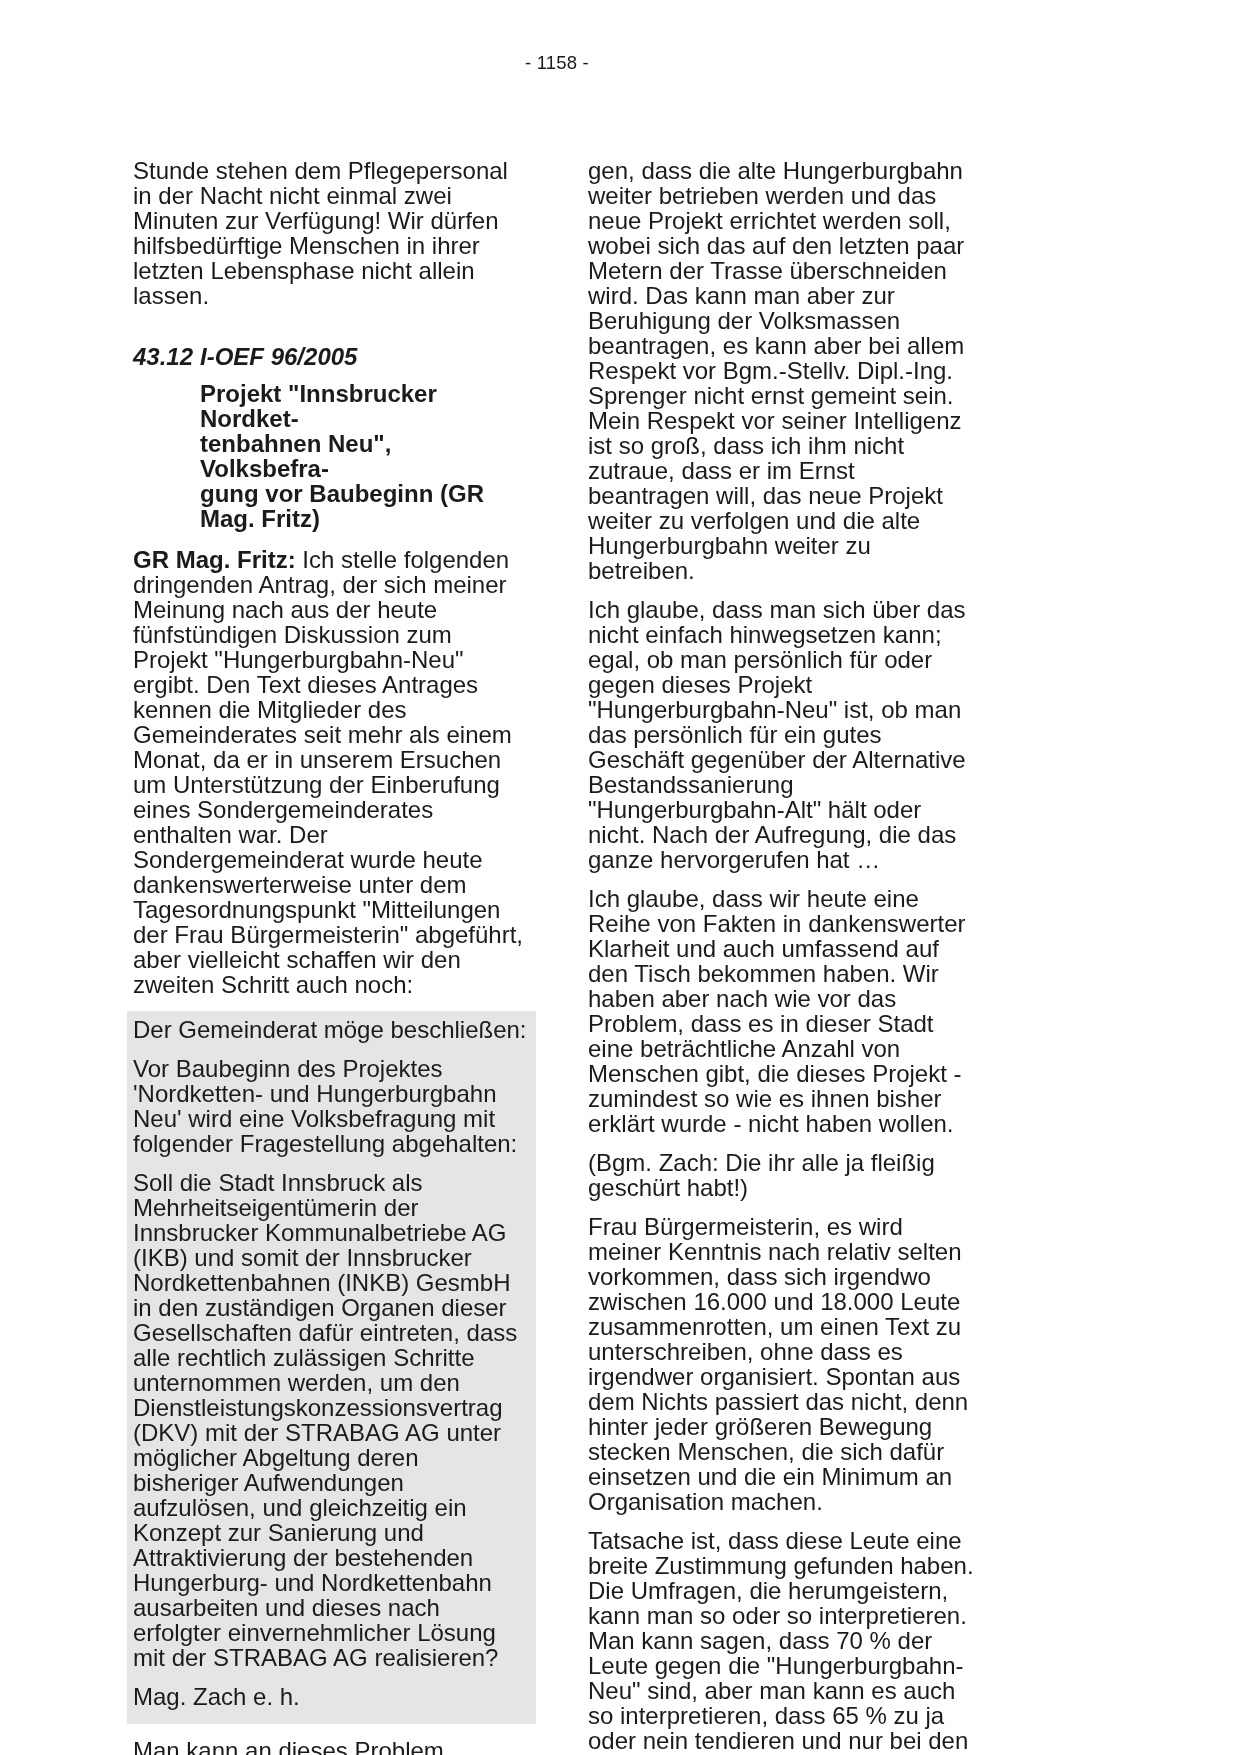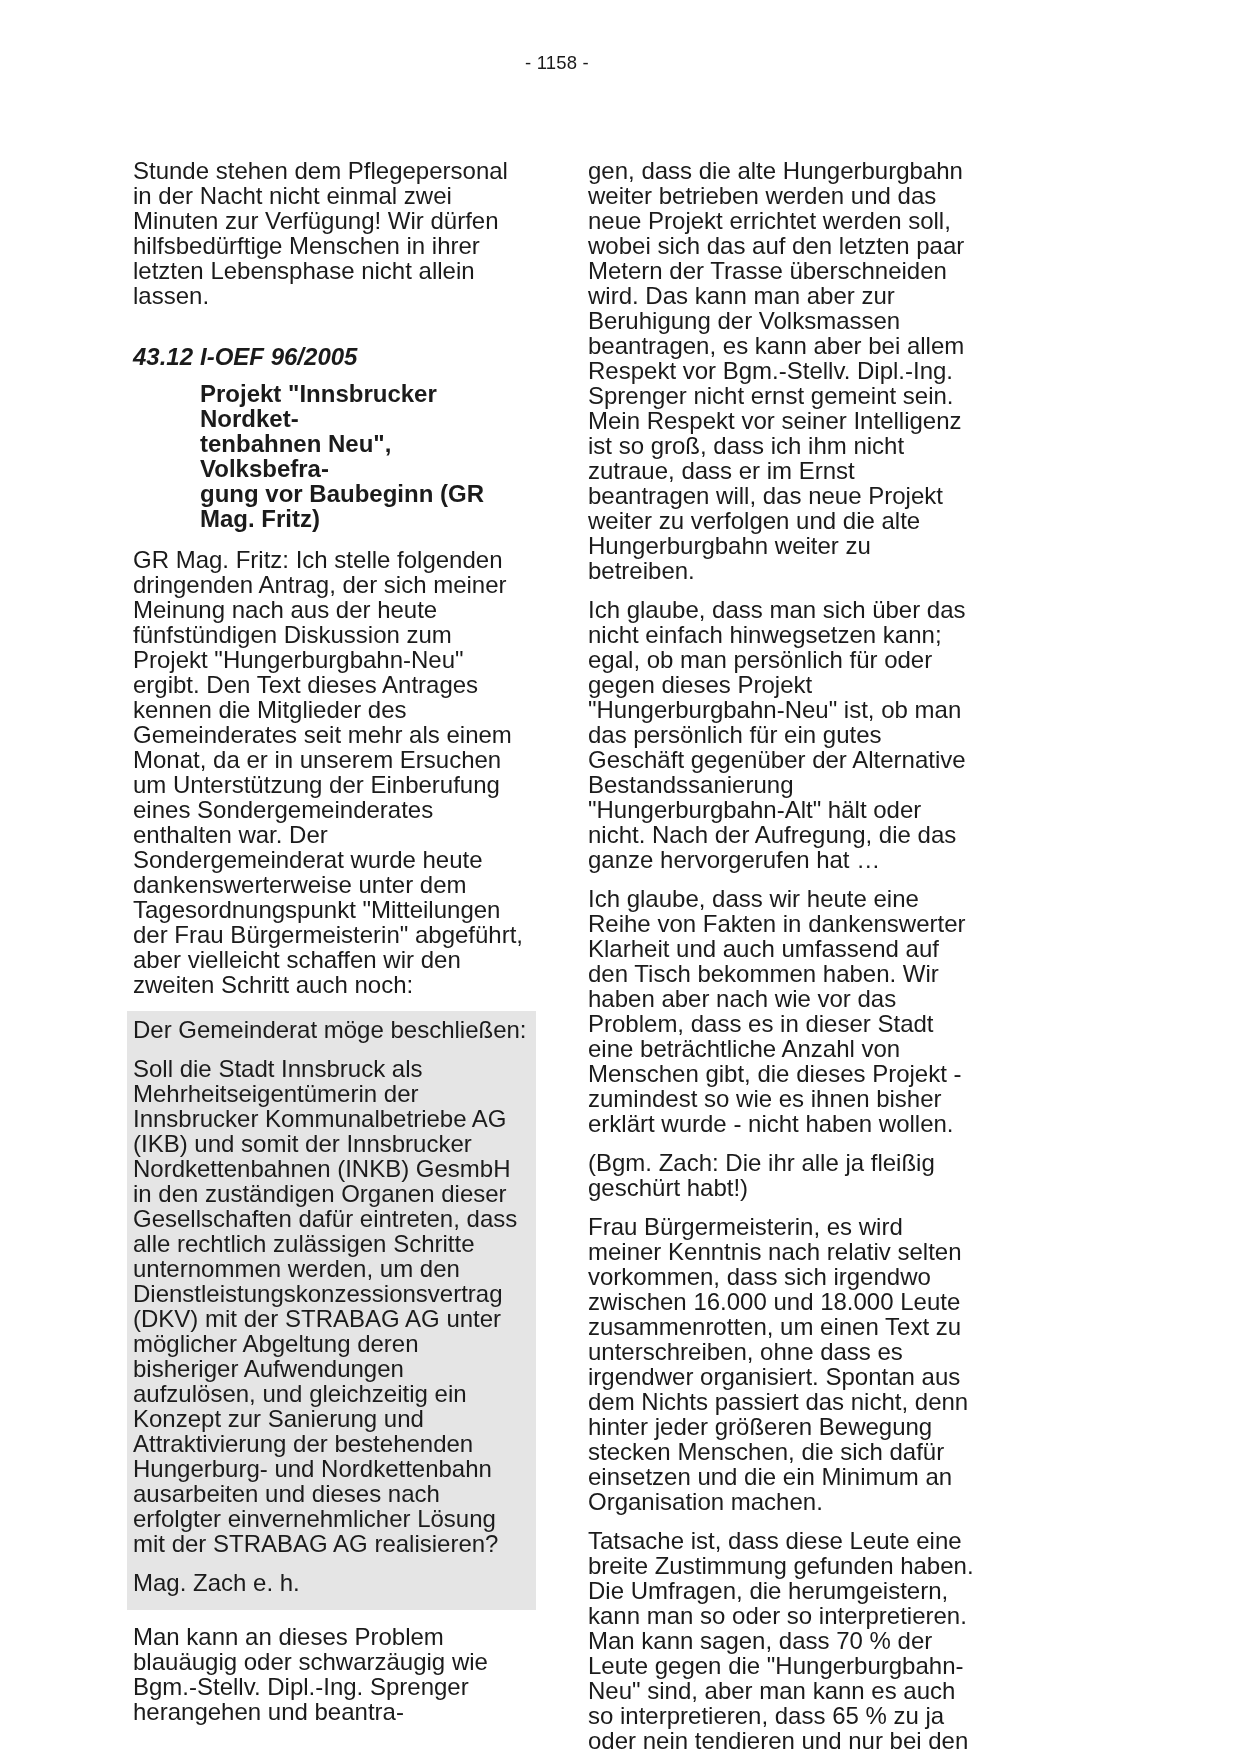--- a/index.html
+++ b/index.html
@@ -49,21 +49,21 @@
   .agenda-number {
     display: inline-block;
     width: 67px;
   }
   .agenda-title {
     font-weight: bold;
     margin-left: 67px;
     margin-bottom: 16px;
     white-space: pre-line;
   }
-  .speaker-name { font-weight: normal; }
+  .speaker-name { font-weight: bold; }
 
   .motion-block {
     background: #e5e5e5;
     padding: 6px 8px 1px 6px;
     margin-left: -6px;
     margin-right: -10px;
     margin-bottom: 14px;
   }
   .motion-block p { margin-bottom: 14px; }
 
@@ -96,20 +96,21 @@
 
       <div class="agenda-title">Projekt "Innsbrucker Nordket-
 tenbahnen Neu", Volksbefra-
 gung vor Baubeginn (GR
 Mag. Fritz)</div>
 
       <p><span class="speaker-name">GR Mag. Fritz:</span> <span>Ich stelle folgenden dringenden Antrag, der sich meiner Meinung nach aus der heute fünfstündigen Diskussion zum Projekt "Hungerburgbahn-Neu" ergibt. Den Text dieses Antrages kennen die Mitglieder des Gemeinderates seit mehr als einem Monat, da er in unserem Ersuchen um Unterstützung der Einberufung eines Sondergemeinderates enthalten war. Der Sondergemeinderat wurde heute dankenswerterweise unter dem Tagesordnungspunkt "Mitteilungen der Frau Bürgermeisterin" abgeführt, aber vielleicht schaffen wir den zweiten Schritt auch noch:</span></p>
 
       <div class="motion-block">
         <p>Der Gemeinderat möge beschließen:</p>
+        <p>Vor Baubeginn des Projektes 'Nordketten- und Hungerburgbahn Neu' wird eine Volksbefragung mit folgender Fragestellung abgehalten:</p>
         <p>Soll die Stadt Innsbruck als Mehrheitseigentümerin der Innsbrucker Kommunalbetriebe AG (IKB) und somit der Innsbrucker Nordkettenbahnen (INKB) GesmbH in den zuständigen Organen dieser Gesellschaften dafür eintreten, dass alle rechtlich zulässigen Schritte unternommen werden, um den Dienstleistungskonzessionsvertrag (DKV) mit der STRABAG AG unter möglicher Abgeltung deren bisheriger Aufwendungen aufzulösen, und gleichzeitig ein Konzept zur Sanierung und Attraktivierung der bestehenden Hungerburg- und Nordkettenbahn ausarbeiten und dieses nach erfolgter einvernehmlicher Lösung mit der STRABAG AG realisieren?</p>
         <p>Mag. Zach e. h.</p>
       </div>
 
       <p>Man kann an dieses Problem blauäugig oder schwarzäugig wie Bgm.-Stellv. Dipl.-Ing. Sprenger herangehen und beantra-</p>
 
     </div>
 
     <div class="col">
       <p>gen, dass die alte Hungerburgbahn weiter betrieben werden und das neue Projekt errichtet werden soll, wobei sich das auf den letzten paar Metern der Trasse überschneiden wird. Das kann man aber zur Beruhigung der Volksmassen beantragen, es kann aber bei allem Respekt vor Bgm.-Stellv. Dipl.-Ing. Sprenger nicht ernst gemeint sein. Mein Respekt vor seiner Intelligenz ist so groß, dass ich ihm nicht zutraue, dass er im Ernst beantragen will, das neue Projekt weiter zu verfolgen und die alte Hungerburgbahn weiter zu betreiben.</p>

